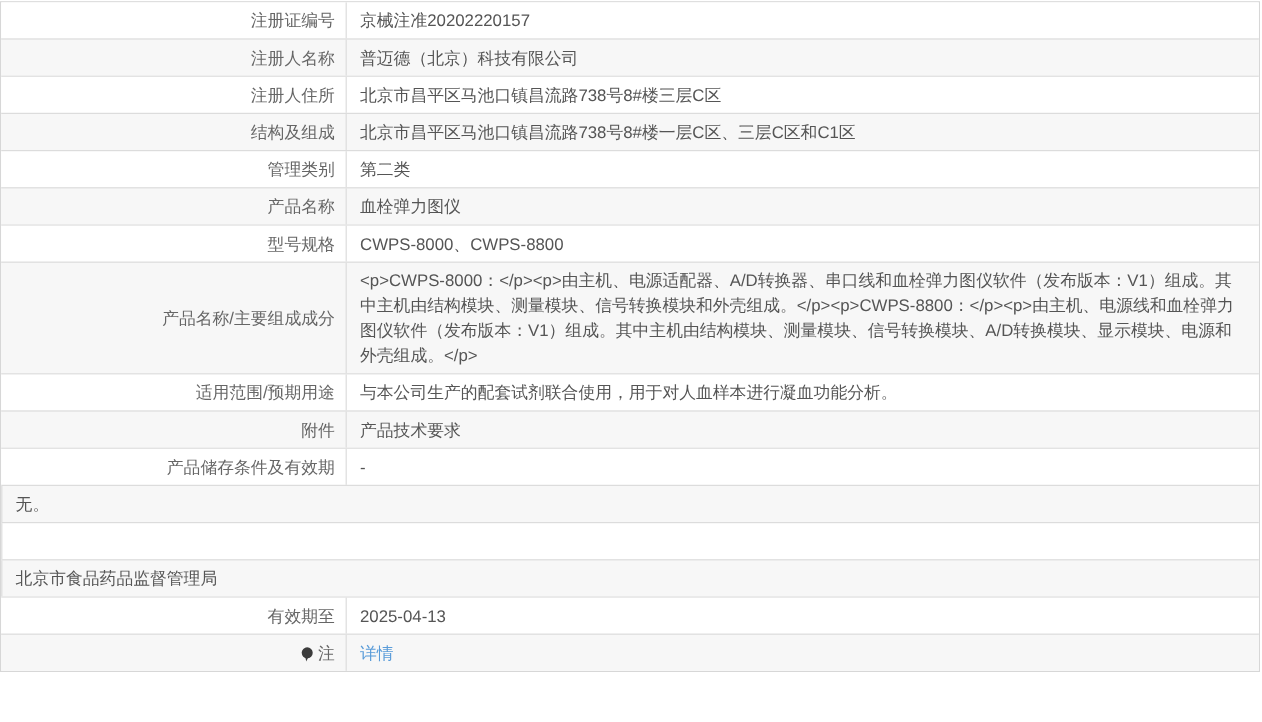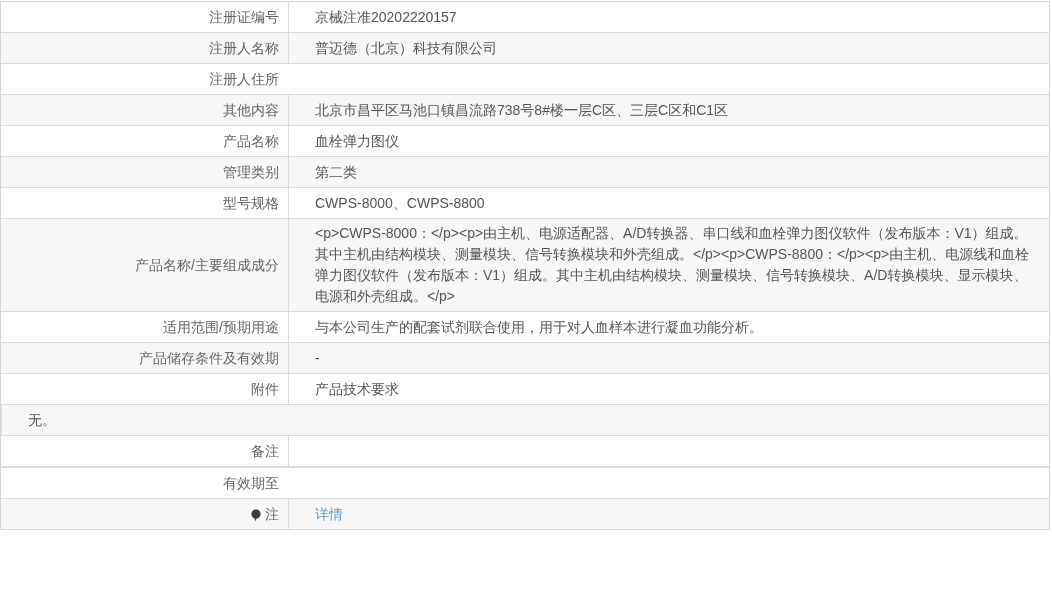--- a/index.html
+++ b/index.html
@@ -33,21 +33,21 @@
     flex: 0 0 287px;
     justify-content: flex-end;
     text-align: center;
     color: #666666;
     gap: 3px;
   }
   .cell.value {
     flex: 1 1 auto;
     border-left: 1px solid #dcdcdc;
     color: #555555;
-    padding-left: 26px;
+    padding-left: 11px;
     padding-right: 12px;
   }
   .value-text { word-break: normal; overflow-wrap: break-word; }
   .value-text.link { color: #5a9cd9; cursor: pointer; }
   .icon.note-icon {
     display: inline-flex;
     align-items: center;
     position: relative;
     top: 1px;
   }
@@ -74,55 +74,58 @@
     <div class="cell value">
       <span class="value-text">普迈德（北京）科技有限公司</span>
     </div>
   </div>
 
   <div class="row">
     <div class="cell label">
 
       <span class="label-text">注册人住所</span>
     </div>
-  </div>
-
-  <div class="row">
-    <div class="cell label">
-
-      <span class="label-text">其他内容</span>
+    <div class="cell value">
+      <span class="value-text">北京市昌平区马池口镇昌流路738号8#楼三层C区</span>
+    </div>
+  </div>
+
+  <div class="row">
+    <div class="cell label">
+
+      <span class="label-text">结构及组成</span>
     </div>
     <div class="cell value">
       <span class="value-text">北京市昌平区马池口镇昌流路738号8#楼一层C区、三层C区和C1区</span>
     </div>
   </div>
 
   <div class="row">
     <div class="cell label">
 
+      <span class="label-text">管理类别</span>
+    </div>
+    <div class="cell value">
+      <span class="value-text">第二类</span>
+    </div>
+  </div>
+
+  <div class="row">
+    <div class="cell label">
+
       <span class="label-text">产品名称</span>
     </div>
     <div class="cell value">
       <span class="value-text">血栓弹力图仪</span>
     </div>
   </div>
 
   <div class="row">
     <div class="cell label">
 
-      <span class="label-text">管理类别</span>
-    </div>
-    <div class="cell value">
-      <span class="value-text">第二类</span>
-    </div>
-  </div>
-
-  <div class="row">
-    <div class="cell label">
-
       <span class="label-text">型号规格</span>
     </div>
     <div class="cell value">
       <span class="value-text">CWPS-8000、CWPS-8800</span>
     </div>
   </div>
 
   <div class="row">
     <div class="cell label">
 
@@ -139,61 +142,63 @@
       <span class="label-text">适用范围/预期用途</span>
     </div>
     <div class="cell value">
       <span class="value-text">与本公司生产的配套试剂联合使用，用于对人血样本进行凝血功能分析。</span>
     </div>
   </div>
 
   <div class="row">
     <div class="cell label">
 
+      <span class="label-text">附件</span>
+    </div>
+    <div class="cell value">
+      <span class="value-text">产品技术要求</span>
+    </div>
+  </div>
+
+  <div class="row">
+    <div class="cell label">
+
       <span class="label-text">产品储存条件及有效期</span>
     </div>
     <div class="cell value">
       <span class="value-text">-</span>
     </div>
   </div>
 
   <div class="row">
-    <div class="cell label">
-
-      <span class="label-text">附件</span>
-    </div>
-    <div class="cell value">
-      <span class="value-text">产品技术要求</span>
-    </div>
-  </div>
-
-  <div class="row">
     <div class="cell value">
       <span class="value-text">无。</span>
     </div>
   </div>
 
   <div class="row">
-    <div class="cell label">
-
-      <span class="label-text">备注</span>
-    </div>
     <div class="cell value">
       <span class="value-text"></span>
     </div>
   </div>
 
   <div class="row">
+    <div class="cell value">
+      <span class="value-text">北京市食品药品监督管理局</span>
+    </div>
   </div>
 
 
   <div class="row">
     <div class="cell label">
 
       <span class="label-text">有效期至</span>
+    </div>
+    <div class="cell value">
+      <span class="value-text">2025-04-13</span>
     </div>
   </div>
 
 
   <div class="row">
     <div class="cell label">
       <span class="icon note-icon">
         <svg width="12" height="13" viewBox="0 0 12 13" aria-hidden="true">
           <circle cx="6" cy="5" r="4.6" fill="#3c3c3c"></circle>
           <path d="M4.4 8.6 L7 8.6 L5.2 12.2 Z" fill="#3c3c3c"></path>

